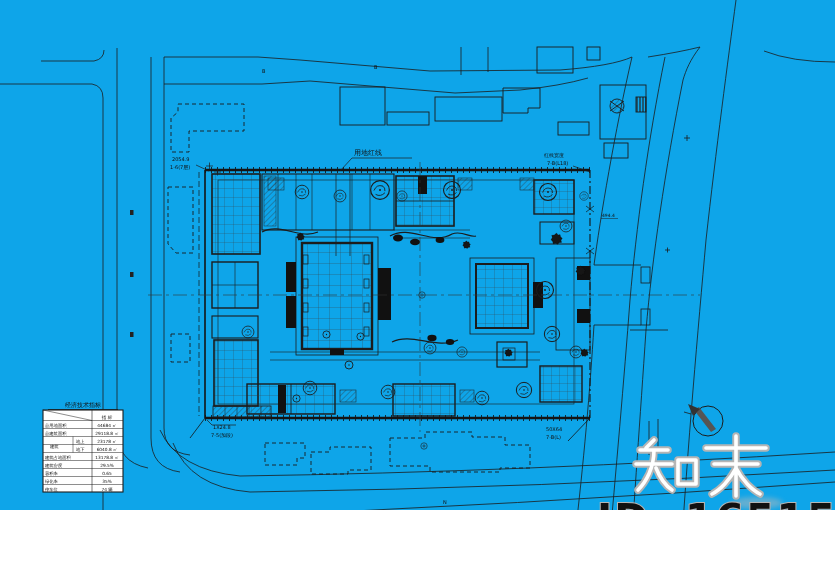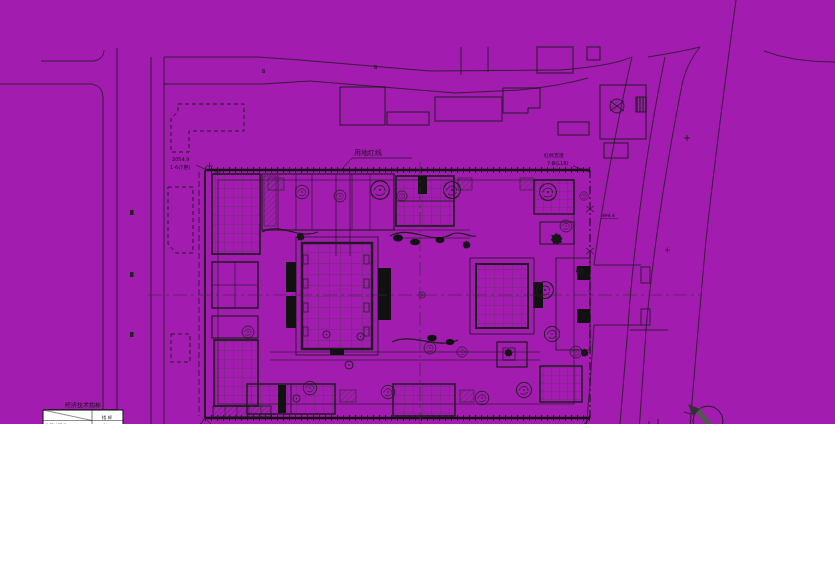--- a/index.html
+++ b/index.html
@@ -1,16 +1,16 @@
 <!DOCTYPE html>
 <html><head>
 <meta charset="utf-8">
 <style>
   html,body{margin:0;padding:0;background:#ffffff;}
-  .stage{position:relative;width:835px;height:424px;background:#a21caf;overflow:hidden;
+  .stage{position:relative;width:835px;height:510px;background:#0ea5e9;overflow:hidden;
          font-family:"DejaVu Sans",sans-serif;}
   svg{position:absolute;inset:0;}
   svg text{font-family:"DejaVu Sans",sans-serif;fill:#111;}
   .wm-id{font-weight:bold;letter-spacing:2px;}
 </style>
 </head>
 <body>
 
 <div class="stage">
 <svg width="835" height="570" viewBox="0 0 835 570">

